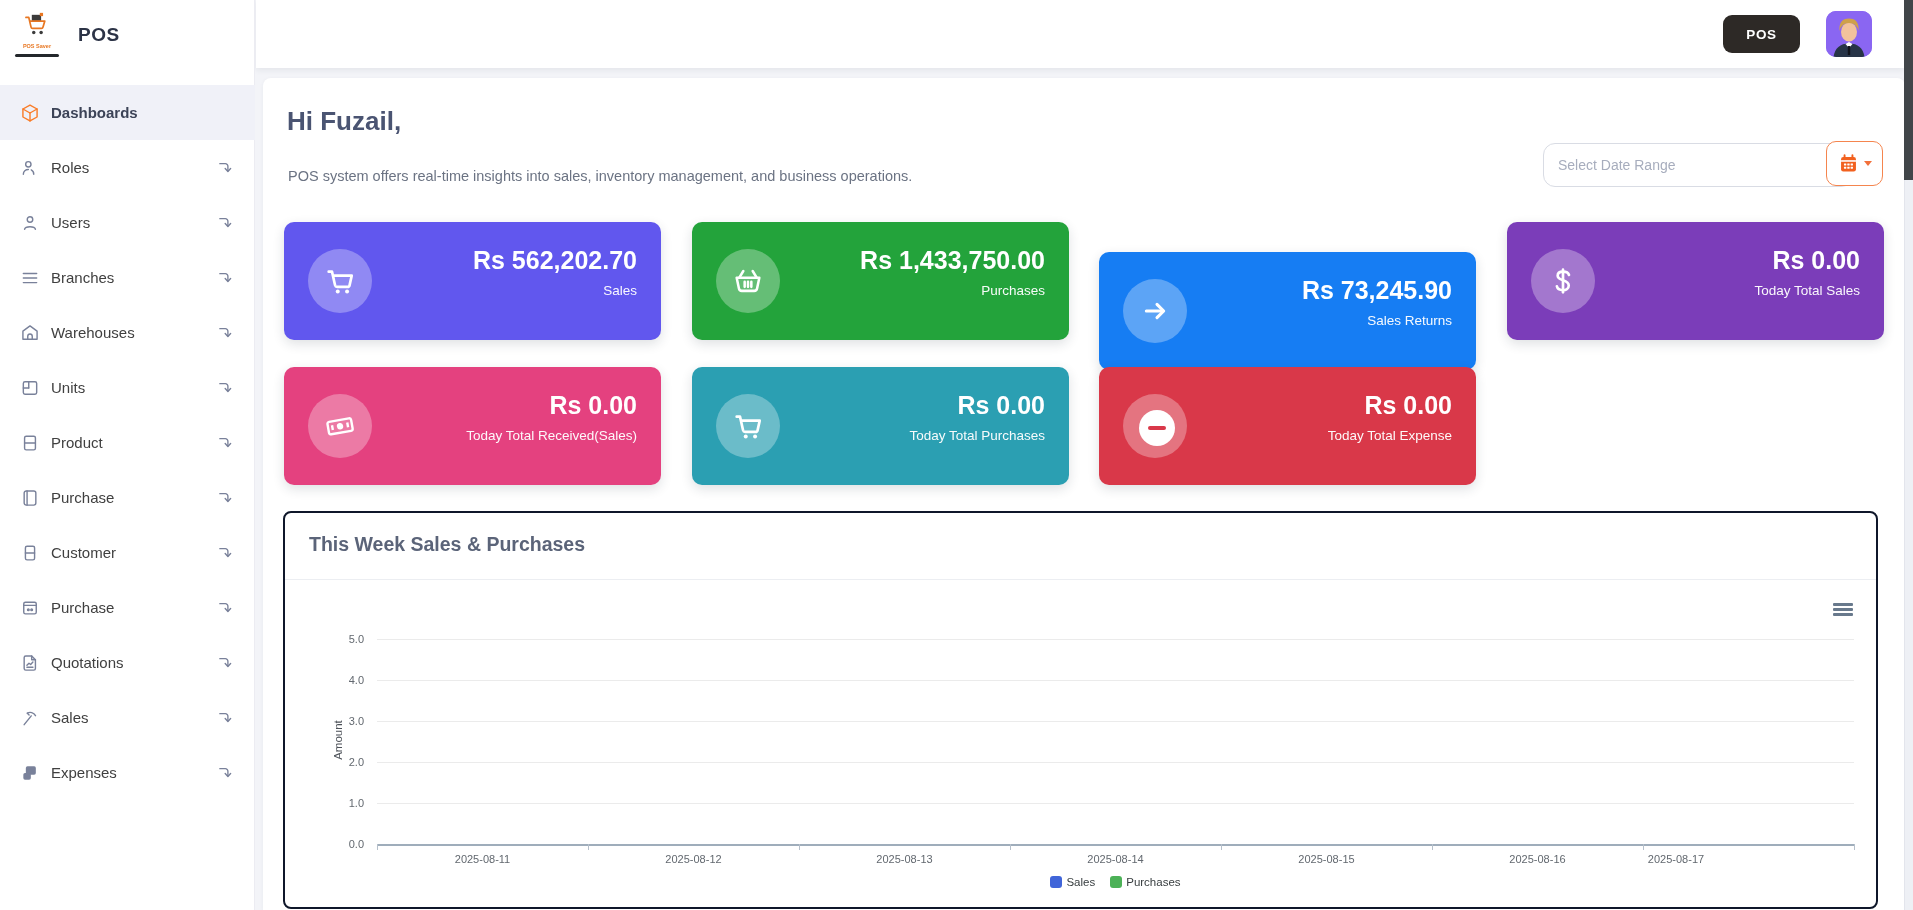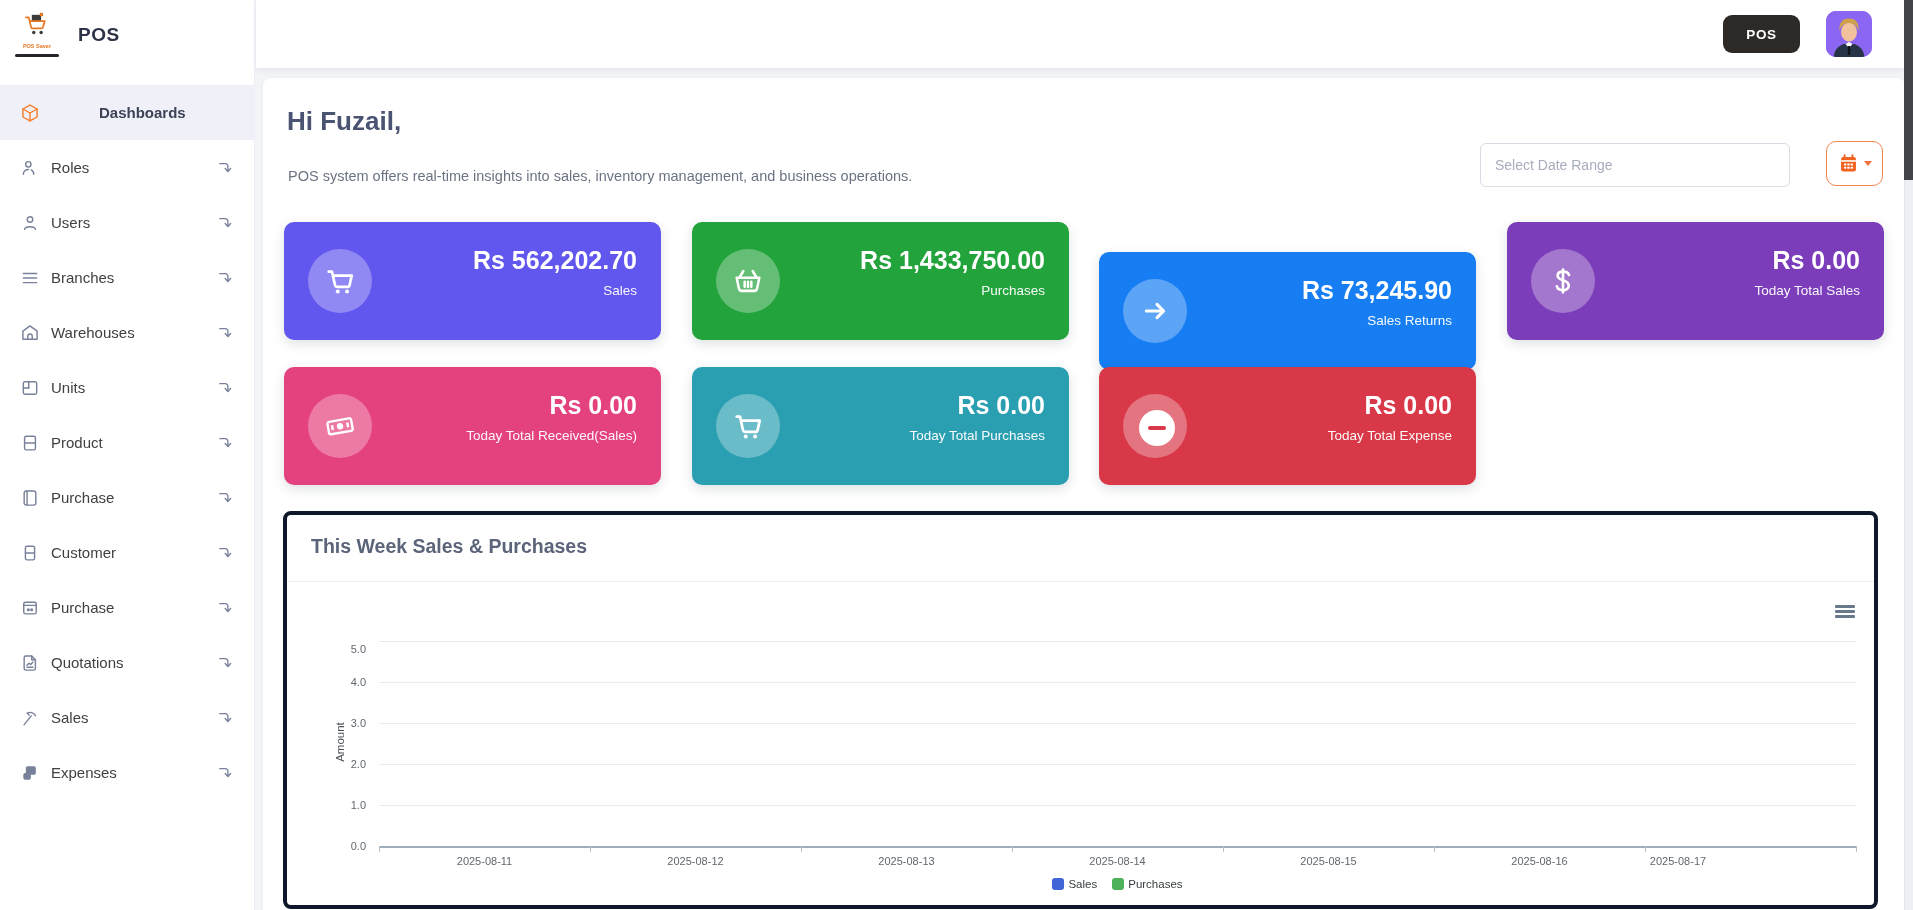--- a/index.html
+++ b/index.html
@@ -13,54 +13,54 @@
   }
   
   .sidebar { position:absolute; left:0; top:0; width:255px; height:910px; background:#fff; border-right:1px solid #ececf2; z-index:6; }
   .logo-row { position:absolute; top:12px; left:14px; display:flex; align-items:center; cursor:pointer; }
   .logo-badge { width:46px; display:flex; flex-direction:column; align-items:center; }
   .logo-caption { font-size:5.5px; color:#e87722; white-space:nowrap; margin-top:1px; font-weight:bold; }
   .logo-underline { width:44px; height:3px; background:#23272b; border-radius:2px; margin-top:5px; }
   .logo-text { font-size:19px; font-weight:bold; color:#2c3346; margin-left:18px; letter-spacing:.5px; }
   .nav { position:absolute; top:85px; left:0; width:255px; }
   .nav-item { height:55px; display:flex; align-items:center; padding:0 22px 0 20px; color:#404040; font-size:15px; cursor:pointer; }
-  .nav-item.active { background:#f0f1f8; color:#3c4357; font-weight:bold;gap:48px; }
+  .nav-item.active { background:#f0f1f8; color:#3c4357; font-weight:bold; }
   .nicon { width:20px; height:20px; margin-right:11px; color:#79819a; flex:0 0 auto; }
   .nicon svg { width:100%; height:100%; display:block; }
   .nav-item.active .nicon { color:#f97c28; }
   .nav-label { flex:1; }
   .submenu-arrow { width:17px; height:17px; color:#79819a; }
   .submenu-arrow svg { width:100%; height:100%; display:block; }
   
   .header { position:absolute; left:256px; top:0; width:1648px; height:68px; background:#fff;
             box-shadow:0 2px 6px rgba(40,50,70,.08); display:flex; align-items:center; justify-content:flex-end; padding-right:32px; z-index:5; }
   .pos-btn { background:#2d2926; color:#fff; font-size:13.5px; font-weight:bold; border:none; border-radius:9px; width:77px; height:38px; letter-spacing:.6px; cursor:pointer; font-family:inherit; }
   .avatar { width:46px; height:46px; border-radius:10px; margin-left:26px; overflow:hidden; background:#8a66f2; cursor:pointer; }
   .avatar svg { display:block; }
   
   .main { position:absolute; left:263px; top:78px; width:1642px; height:832px; background:#fff; border-radius:8px 8px 0 0; box-shadow:0 1px 4px rgba(40,50,70,.05); }
   .greet-title { position:absolute; left:24px; top:28px; font-size:26px; font-weight:bold; color:#4a5472; }
   .greet-sub { position:absolute; left:25px; top:90px; font-size:14.5px; color:#6b7383; }
-  .date-input { position:absolute; left:1217px; top:65px; width:310px; height:44px; border:1px solid #d9dce4; border-radius:6px; padding:0 14px; font-size:14px; font-family:inherit; color:#3c4357; outline:none; }
+  .date-input { position:absolute; left:1280px; top:65px; width:310px; height:44px; border:1px solid #d9dce4; border-radius:12px; padding:0 14px; font-size:14px; font-family:inherit; color:#3c4357; outline:none; }
   .date-input::placeholder { color:#a7adbd; }
   .cal-btn { position:absolute; left:1563px; top:63px; width:57px; height:45px; background:#fff; border:1.5px solid #f5854e; border-radius:10px; display:flex; align-items:center; justify-content:center; gap:5px; cursor:pointer; }
   .cal-glyph { width:21px; height:21px; color:#f2611f; }
   .cal-glyph svg { width:100%; height:100%; display:block; }
   .caret-down { width:0; height:0; border-left:4.5px solid transparent; border-right:4.5px solid transparent; border-top:5.5px solid #f2703a; }
   
   .stat-card { position:absolute; width:377px; height:118px; border-radius:10px; color:#fff; box-shadow:0 4px 12px rgba(30,40,60,.14); }
   .stat-icon-wrap { position:absolute; left:24px; top:27px; width:64px; height:64px; border-radius:50%; background:rgba(255,255,255,.3); display:flex; align-items:center; justify-content:center; }
   .stat-icon { width:32px; height:32px; color:#fff; }
   .stat-icon svg { width:100%; height:100%; display:block; }
   .minus-circle { width:36px; height:36px; background:#fff; border-radius:50%; position:relative; }
   .minus-circle::after { content:""; position:absolute; left:9px; top:16.2px; width:18px; height:3.8px; background:var(--card-color,#d93849); border-radius:2px; }
   .stat-amount { position:absolute; right:24px; top:24px; font-size:25px; font-weight:bold; white-space:nowrap; }
   .stat-label { position:absolute; right:24px; top:61px; font-size:13.5px; opacity:.96; }
   
-  .chart-card { position:absolute; left:20px; top:433px; width:1595px; height:398px; background:#fff; border:4px solid #0f172a; border-radius:8px; }
+  .chart-card { position:absolute; left:20px; top:433px; width:1595px; height:398px; background:#fff; border:2px solid #0f172a; border-radius:8px; }
   .chart-title { position:absolute; left:24px; top:20px; font-size:19.5px; font-weight:bold; color:#5b6479; }
   .chart-divider { position:absolute; left:0; top:66px; width:100%; height:1px; background:#eceef2; }
   .hamburger { position:absolute; left:1548px; top:90px; width:20px; cursor:pointer; }
   .hamburger span { display:block; height:2.6px; background:#68798c; margin-bottom:2.6px; border-radius:1px; }
   .gridline { position:absolute; left:92px; width:1477px; height:1px; background:#ebebeb; }
   .x-axis-line { position:absolute; left:92px; width:1477px; height:2px; background:#9fadbb; }
   .ytick-label { position:absolute; width:42px; text-align:right; font-size:11px; color:#62686f; }
   .xtick-label { position:absolute; width:90px; text-align:center; font-size:11px; color:#62686f; }
   .tickmark { position:absolute; width:1px; height:6px; background:#b6c0cb; }
   .ylabel { position:absolute; width:80px; text-align:center; font-size:11.5px; color:#4c5158; transform:rotate(-90deg); }
@@ -425,21 +425,21 @@
   <div class="chart-card">
     <div class="chart-title">This Week Sales &amp; Purchases</div>
     <div class="chart-divider"></div>
     <div class="hamburger">
         <span></span>
         <span></span>
         <span></span>
       </div>
     <div>
         <div class="gridline" style="top: 126px;"></div>
-        <div class="ytick-label" style="left: 37px; top: 120px; margin-top: 8px;">5.0</div>
+        <div class="ytick-label" style="left: 37px; top: 120px;">5.0</div>
         <div class="gridline" style="top: 167px;"></div>
         <div class="ytick-label" style="left: 37px; top: 161px;">4.0</div>
         <div class="gridline" style="top: 208px;"></div>
         <div class="ytick-label" style="left: 37px; top: 202px;">3.0</div>
         <div class="gridline" style="top: 249px;"></div>
         <div class="ytick-label" style="left: 37px; top: 243px;">2.0</div>
         <div class="gridline" style="top: 290px;"></div>
         <div class="ytick-label" style="left: 37px; top: 284px;">1.0</div>
         <div class="x-axis-line" style="top: 331px;"></div>
         <div class="ytick-label" style="left: 37px; top: 325px;">0.0</div>

